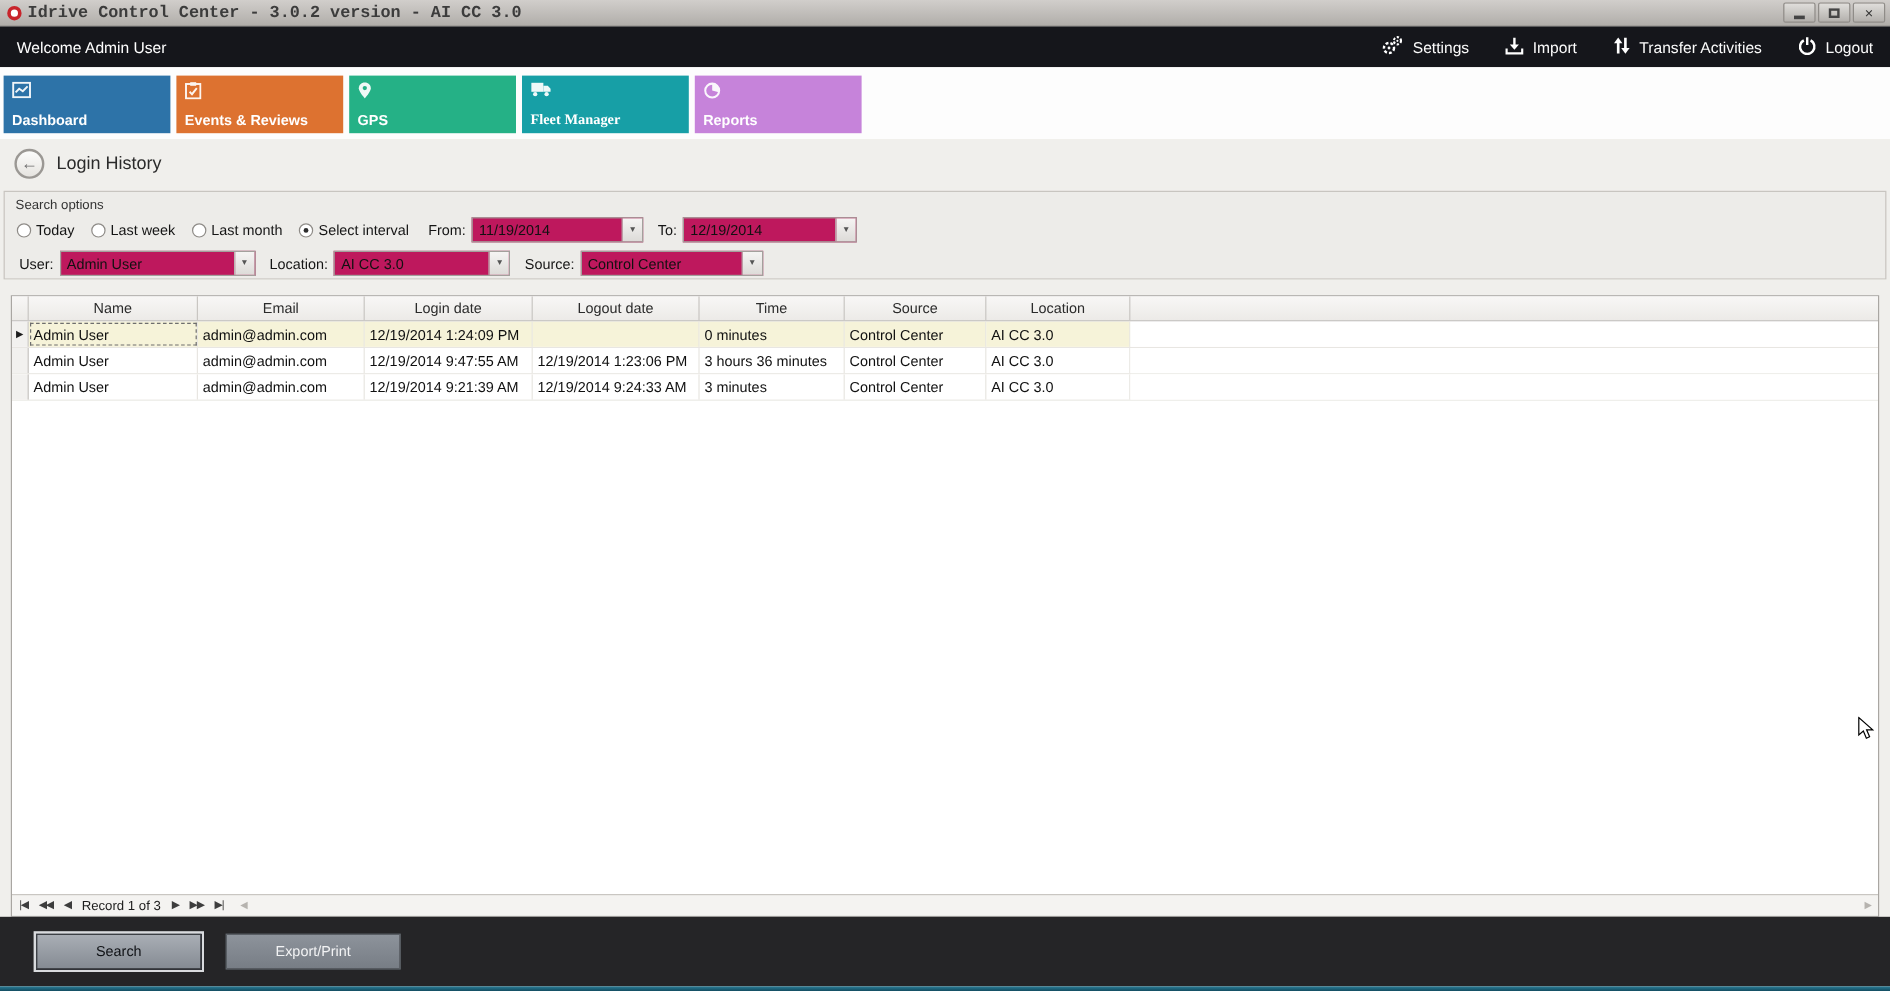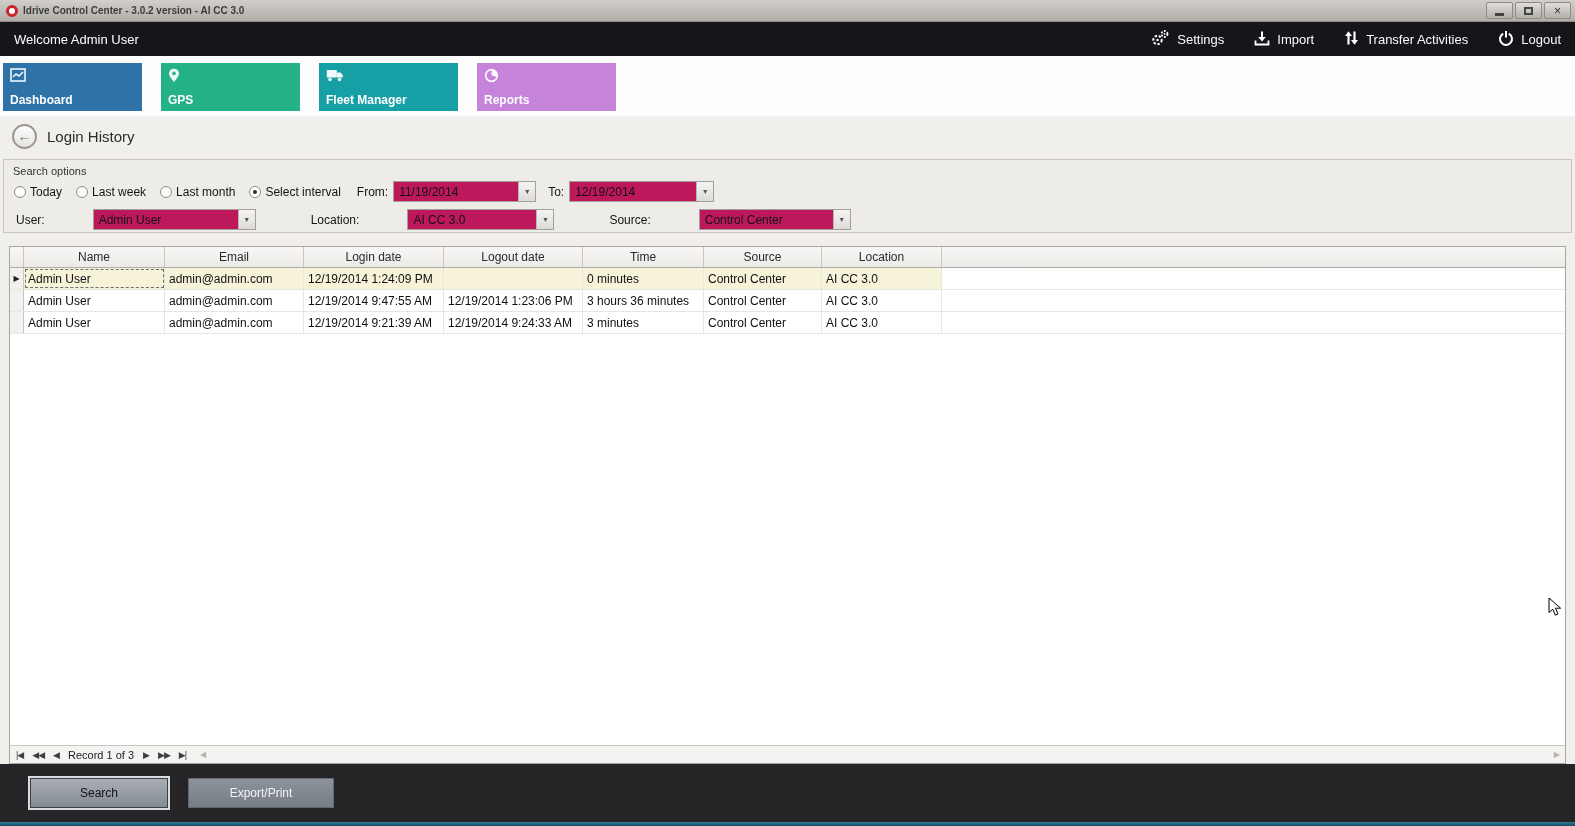--- a/index.html
+++ b/index.html
@@ -2,49 +2,49 @@
 <html><head>
 <meta charset="utf-8">
 <style>
   html,body{margin:0;padding:0;}
   body{width:1575px;height:826px;overflow:hidden;background:#f0efec;font-family:"Liberation Sans","DejaVu Sans",sans-serif;position:relative;}
   .window{width:1575px;height:826px;display:flex;flex-direction:column;position:relative;}
 
   
   .titlebar{height:22px;flex:0 0 auto;background:linear-gradient(#d1cecb,#b1aeaa);border-bottom:1px solid #8f8c88;display:flex;align-items:center;padding:0 4px;box-sizing:border-box;}
   .app-icon{width:12px;height:12px;border:3px solid #c8242b;border-radius:50%;box-sizing:border-box;margin:0 5px 0 2px;background:#fff;flex:0 0 auto;}
-  .title-text{font-size:10px;font-weight:bold;color:#3c3c3c;white-space:nowrap;}
+  .title-text{font-size:14px;font-weight:bold;color:#3c3c3c;white-space:nowrap;font-family:Liberation Mono, monospace;}
   .win-btns{margin-left:auto;display:flex;gap:2px;}
   .win-btn{width:27px;height:17px;background:linear-gradient(#e0dedb,#b3b0ac);border:1px solid #8f8c88;border-radius:2px;display:flex;align-items:center;justify-content:center;font-size:12px;line-height:1;color:#333;box-sizing:border-box;}
   .glyph-min{width:9px;height:3px;background:#444;margin-top:8px;}
   .glyph-max{width:9px;height:8px;border:2px solid #444;box-sizing:border-box;}
 
   
   .menubar{height:34px;flex:0 0 auto;background:#15161b;display:flex;align-items:center;padding:12px 14px;box-sizing:border-box;}
   .welcome{color:#ffffff;font-size:13px;}
   .menu-right{margin-left:auto;display:flex;align-items:center;gap:30px;}
   .menu-item{display:flex;align-items:center;gap:7px;color:#fbfbfb;font-size:13px;cursor:default;}
 
   
   .tiles{height:60px;flex:0 0 auto;background:#fdfdfd;padding:7px 0 0 3px;box-sizing:border-box;display:flex;}
-  .tile{width:139px;height:48px;margin-right:19px;position:relative;padding:5px 7px;box-sizing:border-box;flex:0 0 auto;}
+  .tile{width:139px;height:48px;margin-right:5px;position:relative;padding:5px 7px;box-sizing:border-box;flex:0 0 auto;}
   .tile-icon{opacity:.93;display:inline-block;}
   .tile-label{position:absolute;left:7px;bottom:4px;color:#fff;font-size:12px;font-weight:bold;white-space:nowrap;}
 
   
   .page-header{height:40px;flex:0 0 auto;display:flex;align-items:center;padding-left:12px;background:#f0efec;}
   .back-btn{width:25px;height:25px;border-radius:50%;border:2px solid #9b9894;background:linear-gradient(#fcfcfb,#e6e4e0);color:#6f6f6f;display:flex;align-items:center;justify-content:center;font-size:14px;line-height:1;margin-right:10px;box-sizing:border-box;}
   .page-title{font-size:15px;color:#2b2b2b;}
 
   
   .search-wrap{padding:3px 3px 0;background:#f0efec;flex:0 0 auto;}
   .search-group{height:74px;border:1px solid #c8c5c0;background:#edece9;box-sizing:border-box;}
   .group-caption{font-size:11px;color:#333;padding:5px 9px 3px;}
   .row1,.row2{display:flex;align-items:center;padding:1px 10px 0;}
-  .row2{padding-top:7px;gap:43px;}
+  .row2{padding-top:7px;}
   .radio{display:inline-flex;align-items:center;margin-right:14px;font-size:12px;color:#151515;}
   .rdot{width:12px;height:12px;border:1px solid #8e8b87;border-radius:50%;background:#fff;margin-right:4px;position:relative;box-sizing:border-box;flex:0 0 auto;}
   .rdot.checked::after{content:"";position:absolute;left:3px;top:3px;width:4px;height:4px;border-radius:50%;background:#2d2d2d;}
   .field-label{font-size:12px;color:#151515;margin:0 5px 0 2px;white-space:nowrap;}
   .ml{margin-left:12px;}
   .combo{display:inline-flex;align-items:center;height:21px;background:#be185d;border:1px solid #a3a09c;box-sizing:border-box;font-size:12px;color:#111;}
   .combo-val{flex:1;padding:0 5px;white-space:nowrap;overflow:hidden;}
   .combo-btn{width:17px;height:100%;display:flex;align-items:center;justify-content:center;font-size:7px;color:#555;background:linear-gradient(#f5f4f3,#dddbd8);border-left:1px solid #bab7b3;box-sizing:border-box;}
   .w-from{width:143px}.w-to{width:145px}.w-user{width:163px}.w-loc{width:147px}.w-src{width:152px}
 
@@ -138,28 +138,36 @@
   </div>
 
   <div class="tiles">
     <div class="tile" style="background-color: rgb(45, 115, 168); color: rgb(45, 115, 168);">
       <span class="tile-icon"><svg width="16" height="14" viewBox="0 0 16 14">
             <rect x="1" y="1" width="14" height="12" fill="none" stroke="#fff" stroke-width="1.6"></rect>
             <polyline points="3,9 6,6 9,8 13,4" fill="none" stroke="#fff" stroke-width="1.6"></polyline>
           </svg></span>
       <span class="tile-label">Dashboard</span>
     </div>
+    <div class="tile" style="background-color: rgb(221, 114, 48); color: rgb(221, 114, 48);">
+      <span class="tile-icon"><svg width="14" height="15" viewBox="0 0 14 15">
+            <rect x="1" y="2" width="12" height="12" fill="none" stroke="#fff" stroke-width="1.6"></rect>
+            <rect x="4.5" y="0.5" width="5" height="3" fill="#fff"></rect>
+            <polyline points="4,8.5 6,10.5 10,5.5" fill="none" stroke="#fff" stroke-width="1.6"></polyline>
+          </svg></span>
+      <span class="tile-label">Events &amp; Reviews</span>
+    </div>
     <div class="tile" style="background-color: rgb(37, 177, 134); color: rgb(37, 177, 134);">
       <span class="tile-icon"><svg width="12" height="15" viewBox="0 0 12 15">
             <path d="M6 0.8 C3 0.8 1 3 1 5.6 C1 8.6 6 14 6 14 C6 14 11 8.6 11 5.6 C11 3 9 0.8 6 0.8 Z" fill="#fff"></path>
             <circle cx="6" cy="5.4" r="1.8" fill="currentColor"></circle>
           </svg></span>
       <span class="tile-label">GPS</span>
     </div>
-    <div class="tile" style="background-color: rgb(23, 159, 166); color: rgb(23, 159, 166);">
+    <div class="tile" style="background-color: rgb(23, 159, 166); color: rgb(23, 159, 166); font-family: Liberation Serif, serif;">
       <span class="tile-icon"><svg width="18" height="13" viewBox="0 0 18 13">
             <rect x="0.8" y="1" width="10" height="7.5" fill="#fff"></rect>
             <path d="M10.8 3.5 H14.5 L16.8 6 V8.5 H10.8 Z" fill="#fff"></path>
             <circle cx="4" cy="10.5" r="1.8" fill="#fff"></circle>
             <circle cx="13.5" cy="10.5" r="1.8" fill="#fff"></circle>
           </svg></span>
       <span class="tile-label">Fleet Manager</span>
     </div>
     <div class="tile" style="background-color: rgb(198, 131, 218); color: rgb(198, 131, 218); text-decoration: underline;">
       <span class="tile-icon"><svg width="15" height="15" viewBox="0 0 16 16">

